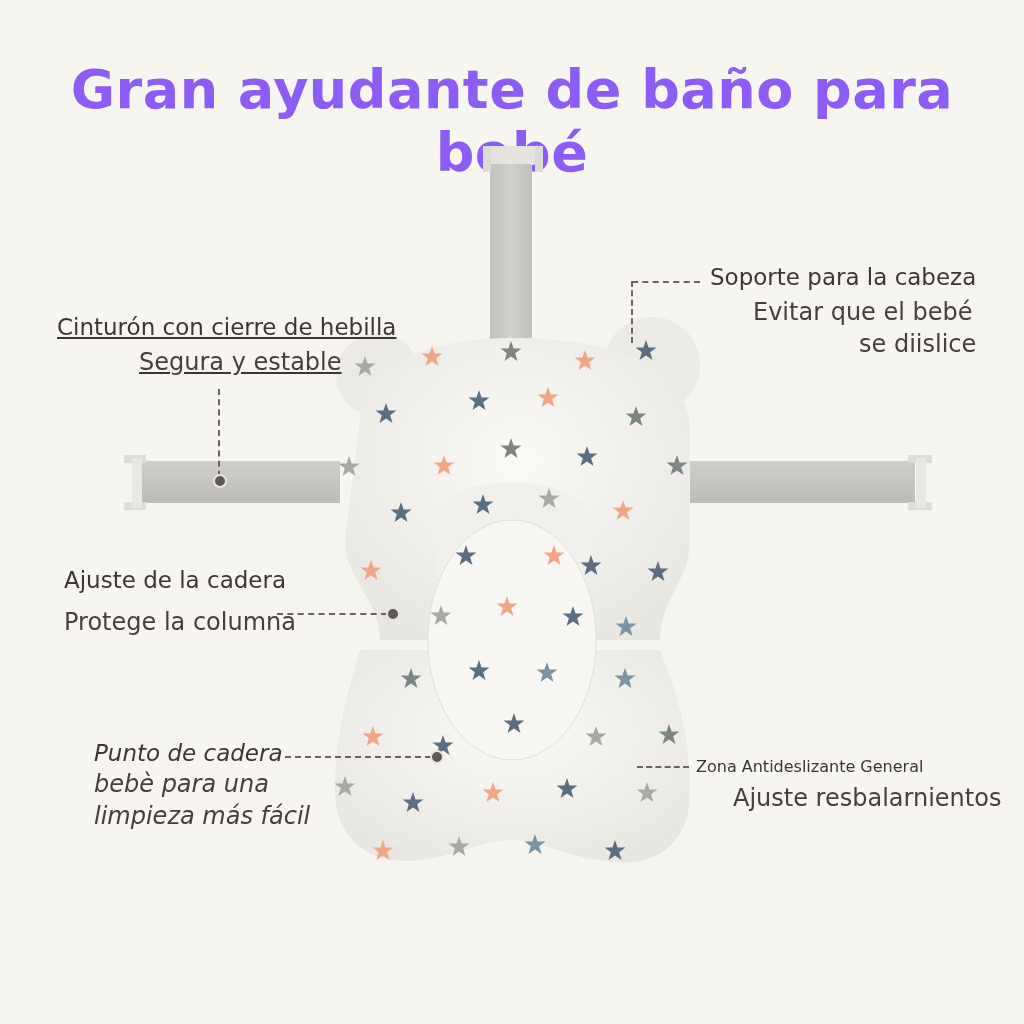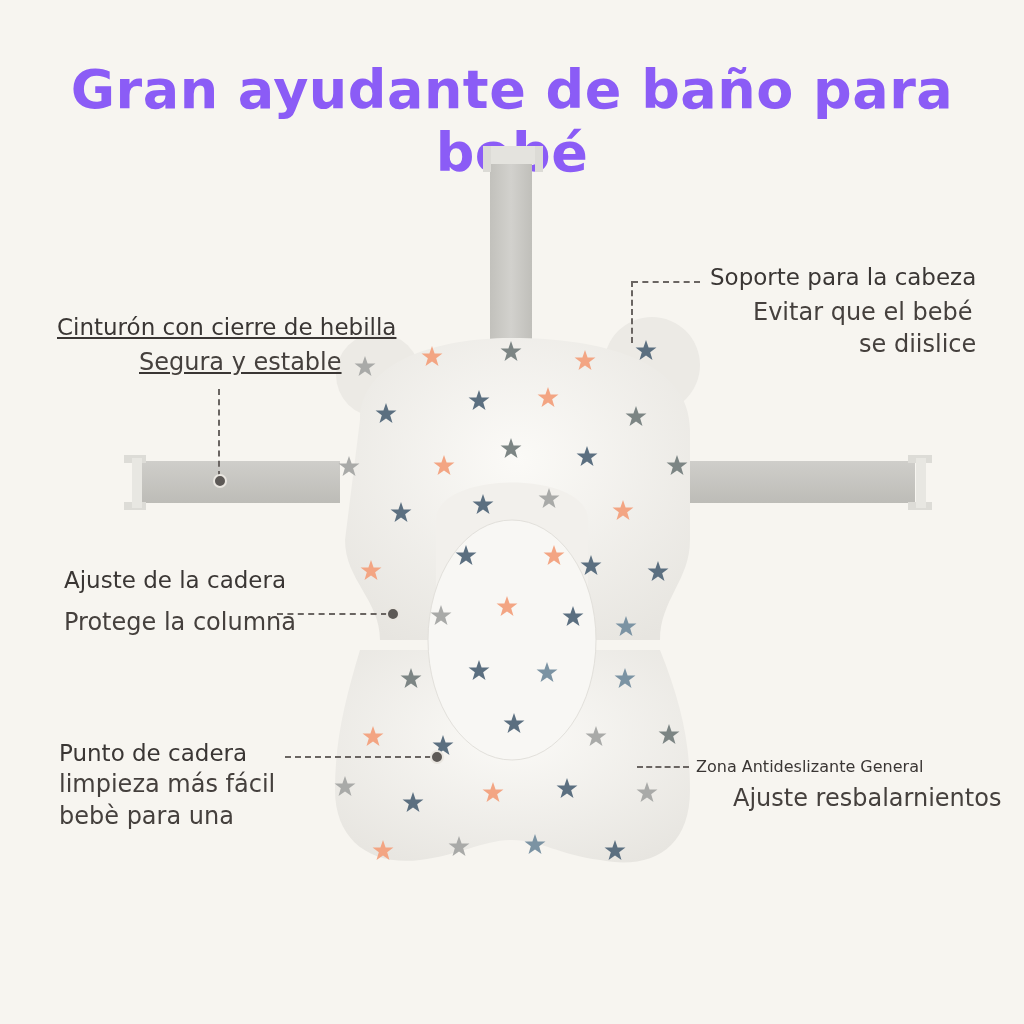--- a/index.html
+++ b/index.html
@@ -143,24 +143,24 @@
 <div class="dash-v" style="left:218px; top:389px; height:88px;"></div>
 <div class="dot" style="left:213px; top:474px;"></div>
 
 <div class="label" style="left:64px; top:565px;">
   <div class="head">Ajuste de la cadera</div>
   <div class="sub" style="margin-top:11px;">Protege la columna</div>
 </div>
 <div class="dash-h" style="left:277px; top:613px; width:110px;"></div>
 <div class="dot" style="left:386px; top:607px;"></div>
 
-<div class="label" style="left:59px; top:738px;">
+<div class="label" style="left:94px; top:738px;font-style:italic;">
   <div class="head">Punto de cadera</div>
+  <div class="sub">bebè para una</div>
   <div class="sub">limpieza más fácil</div>
-  <div class="sub">bebè para una</div>
 </div>
 <div class="dash-h" style="left:285px; top:756px; width:146px;"></div>
 <div class="dot" style="left:430px; top:750px;"></div>
 
 <div class="dash-h" style="left:637px; top:766px; width:52px;"></div>
 <div class="label" style="left:696px; top:752px;">
   <div class="head" style="font-size:16px;">Zona Antideslizante General</div>
   <div class="sub" style="padding-left:37px;">Ajuste resbalarnientos</div>
 </div>
 

